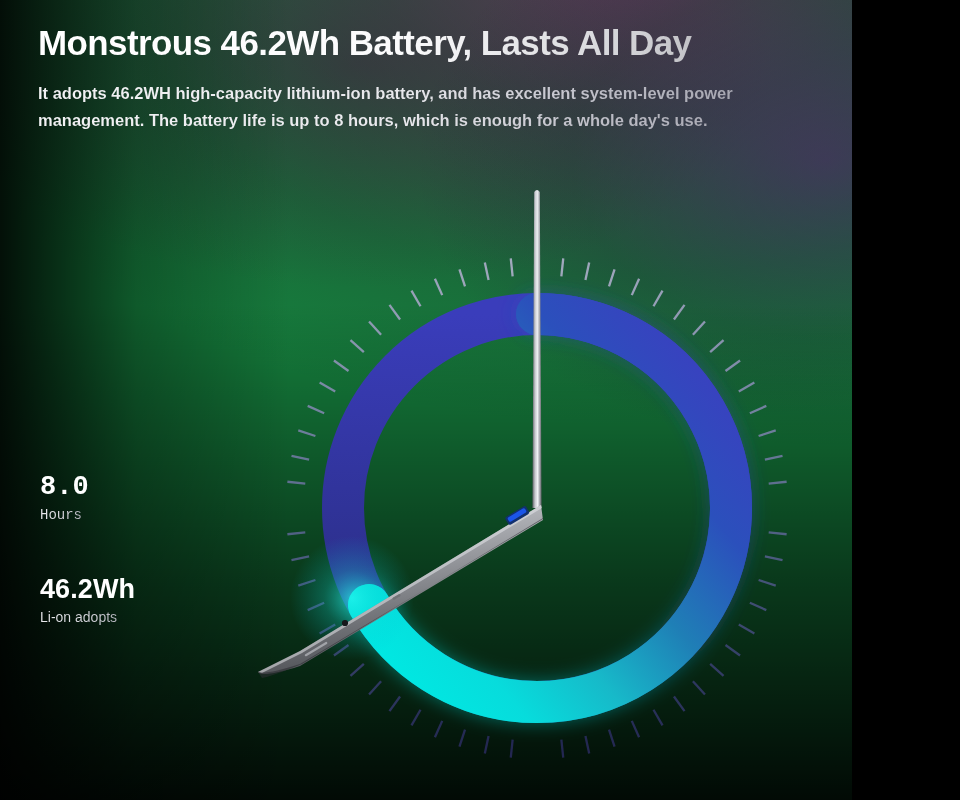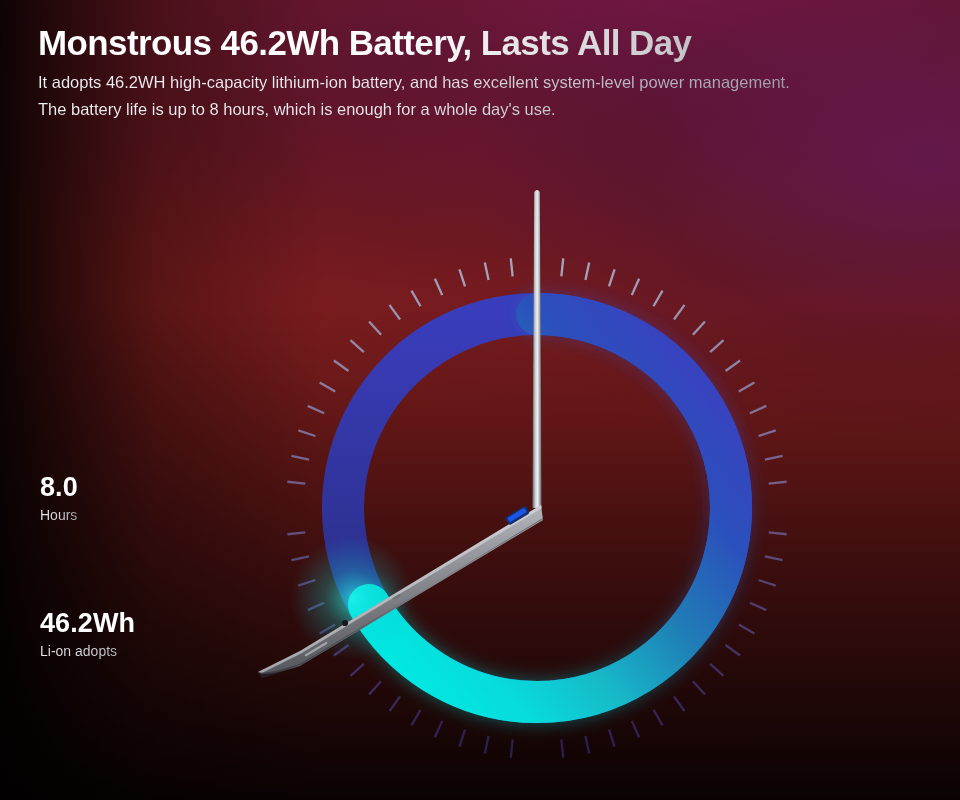--- a/index.html
+++ b/index.html
@@ -7,23 +7,23 @@
 
   html, body {
     width: 960px;
     height: 800px;
     background: #000000;
     overflow: hidden;
   }
 
   #stage {
     position: relative;
-    width: 960px;
+    width: 852px;
     height: 800px;
-    background: #7f1d1d;
+    background: #15803d;
     font-family: "Liberation Sans", sans-serif;
     overflow: hidden;
   }
 
   
   .bg-layer {
     position: absolute;
     inset: 0;
     pointer-events: none;
   }
@@ -64,40 +64,40 @@
     line-height: 1.18;
     white-space: nowrap;
     background: linear-gradient(to right, #ffffff 0%, #fbfbfc 42%, #d8d8dc 66%, #a9a9ae 88%, #9b9ba1 100%);
     -webkit-background-clip: text;
     background-clip: text;
     color: transparent;
     -webkit-text-fill-color: transparent;
   }
 
   #subcopy {
-    margin-top: 6px;
+    margin-top: 17px;
     font-size: 16.5px;
-    font-weight: 400;
+    font-weight: 700;
     line-height: 1.62;
     max-width: 760px;
     background: linear-gradient(to right, #f2f2f4 0%, #e8e8ec 48%, #bdbdc6 74%, #9b9ba6 100%);
     -webkit-background-clip: text;
     background-clip: text;
     color: transparent;
     -webkit-text-fill-color: transparent;
   }
 
   
   .stat {
     position: absolute;
     z-index: 40;
     left: 40px;
   }
-  #stat-hours  { top: 472px; }
-  #stat-capacity { top: 608px; }
+  #stat-hours  { top: 472px; font-family: Liberation Mono, monospace; }
+  #stat-capacity { top: 574px; }
 
   .stat-value {
     font-size: 27px;
     font-weight: 700;
     color: #ffffff;
     letter-spacing: 0.1px;
     line-height: 1.12;
   }
   .stat-label {
     margin-top: 5px;

